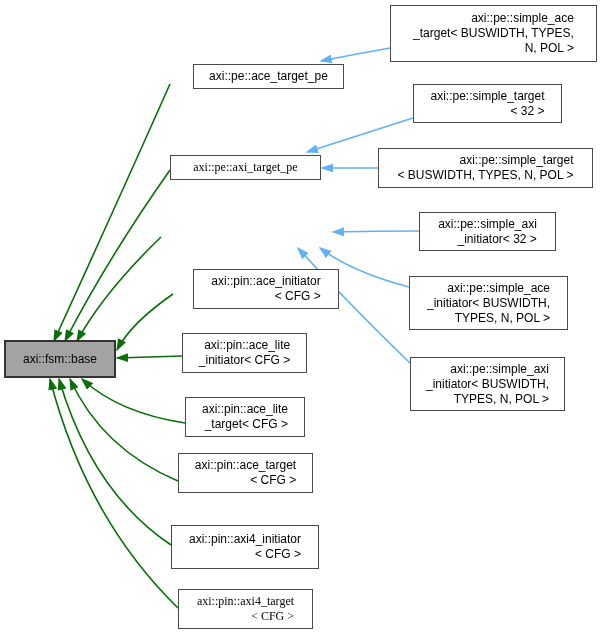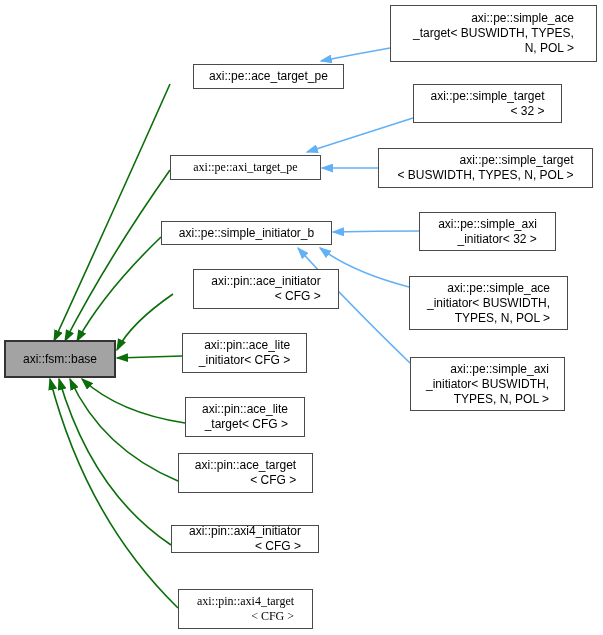--- a/index.html
+++ b/index.html
@@ -49,30 +49,29 @@
       <path d="M413,118 Q360,135 307,152" fill="none" stroke="#63b1f5" stroke-width="1.6" marker-end="url(#arrow-instantiation)"></path>
       <path d="M378,168 Q350,168 322,168" fill="none" stroke="#63b1f5" stroke-width="1.6" marker-end="url(#arrow-instantiation)"></path>
       <path d="M419,231 Q376,231 333,232" fill="none" stroke="#63b1f5" stroke-width="1.6" marker-end="url(#arrow-instantiation)"></path>
       <path d="M409,287 Q352,272 320,248" fill="none" stroke="#63b1f5" stroke-width="1.6" marker-end="url(#arrow-instantiation)"></path>
       <path d="M410,363 Q346,301 298,248" fill="none" stroke="#63b1f5" stroke-width="1.6" marker-end="url(#arrow-instantiation)"></path>
     </svg>
 
 <div class="node highlight" style="left: 4px; top: 340px; width: 112px; height: 38px;">axi::fsm::base</div>
     <div class="node" style="left: 170px; top: 64px; width: 151px; height: 25px; margin-left: 23px;">axi::pe::ace_target_pe</div>
     <div class="node" style="left: 170px; top: 155px; width: 151px; height: 25px; font-family: Liberation Serif, serif;">axi::pe::axi_target_pe</div>
-    <div class="node" style="left: 161px; top: 221px; width: 171px; height: 24px;">axi::pe::simple_initiator_b</div>
     <div class="node" style="left: 173px; top: 269px; width: 146px; height: 40px; margin-left: 20px;">axi::pin::ace_initiator
 &lt; CFG &gt;</div>
     <div class="node" style="left: 182px; top: 333px; width: 125px; height: 40px;">axi::pin::ace_lite
 _initiator&lt; CFG &gt;</div>
     <div class="node" style="left: 185px; top: 397px; width: 120px; height: 40px;">axi::pin::ace_lite
 _target&lt; CFG &gt;</div>
     <div class="node" style="left: 178px; top: 453px; width: 135px; height: 40px;">axi::pin::ace_target
 &lt; CFG &gt;</div>
-    <div class="node" style="left: 171px; top: 525px; width: 148px; height: 28px;">axi::pin::axi4_initiator
+    <div class="node" style="left: 171px; top: 525px; width: 148px; height: 44px;">axi::pin::axi4_initiator
 &lt; CFG &gt;</div>
     <div class="node" style="left: 178px; top: 589px; width: 135px; height: 40px; font-family: Liberation Serif, serif;">axi::pin::axi4_target
 &lt; CFG &gt;</div>
     <div class="node" style="left: 390px; top: 5px; width: 207px; height: 57px;">axi::pe::simple_ace
 _target&lt; BUSWIDTH, TYPES,
 N, POL &gt;</div>
     <div class="node" style="left: 413px; top: 84px; width: 149px; height: 39px;">axi::pe::simple_target
 &lt; 32 &gt;</div>
     <div class="node" style="left: 378px; top: 148px; width: 215px; height: 40px;">axi::pe::simple_target
 &lt; BUSWIDTH, TYPES, N, POL &gt;</div>

